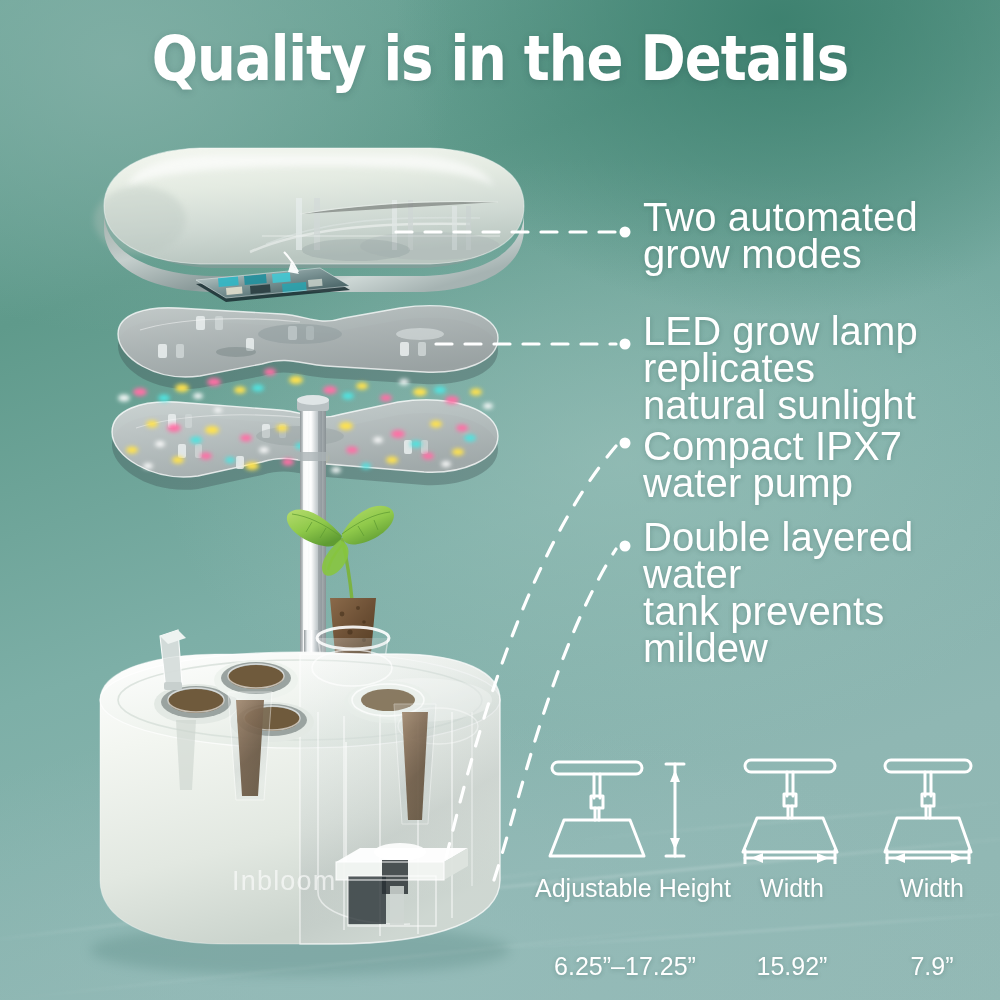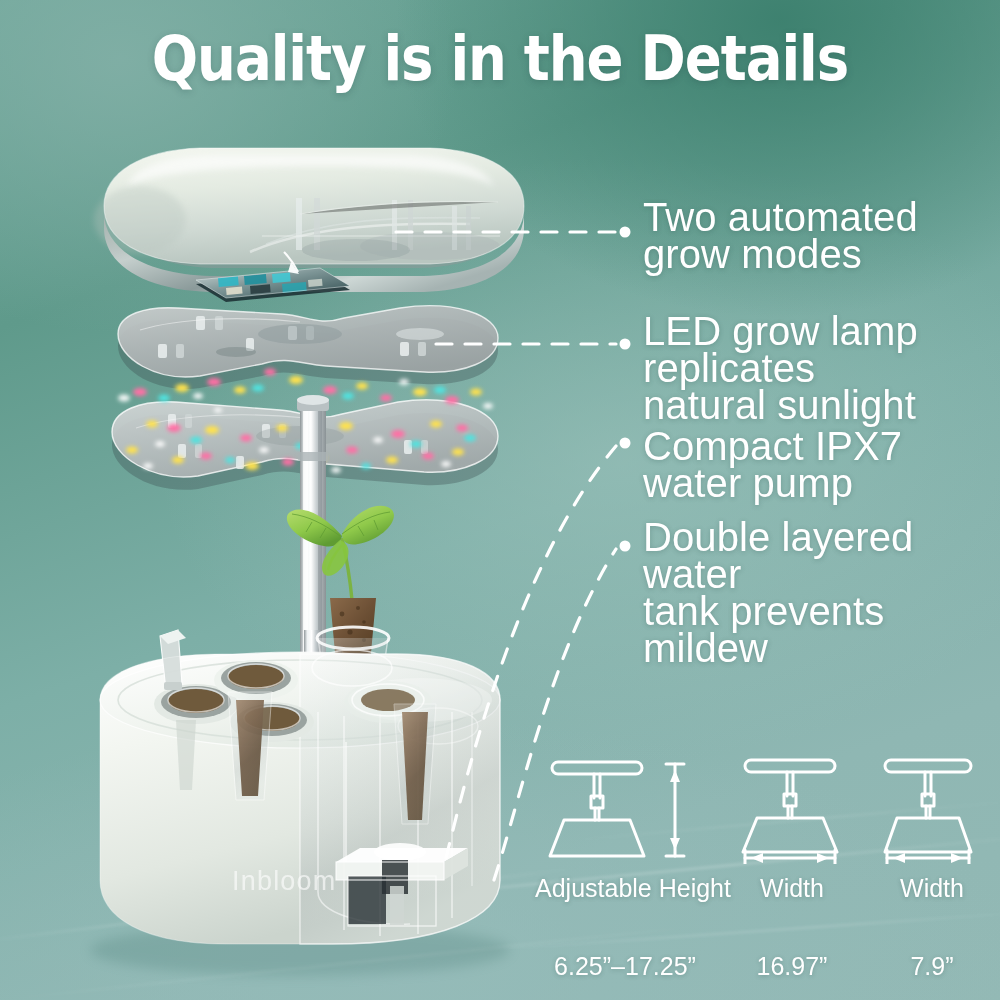--- a/index.html
+++ b/index.html
@@ -523,21 +523,21 @@
           <path d="M18,106 L108,106"></path>
           <path d="M18,98 L18,114 M108,98 L108,114"></path>
         </g>
         <g fill="#ffffff">
           <path d="M24,106 L36,101 L36,111 Z"></path>
           <path d="M102,106 L90,101 L90,111 Z"></path>
         </g>
       </svg>
     </div>
     <div class="dim-name">Width</div>
-    <div class="dim-value">16.97”</div>
+    <div class="dim-value">15.92”</div>
   </div>
 
   <div class="dimcol d2">
     <div class="dim-icon">
       <svg width="118" height="112" viewBox="0 0 118 112">
         <g stroke="#ffffff" stroke-width="3" fill="none" stroke-linejoin="round" stroke-linecap="round">
           <rect x="12" y="8" width="86" height="12" rx="6"></rect>
           <path d="M52,20 L52,44 M58,20 L58,44"></path>
           <rect x="49" y="42" width="12" height="12"></rect>
           <path d="M53,54 L53,66 M57,54 L57,66"></path>

